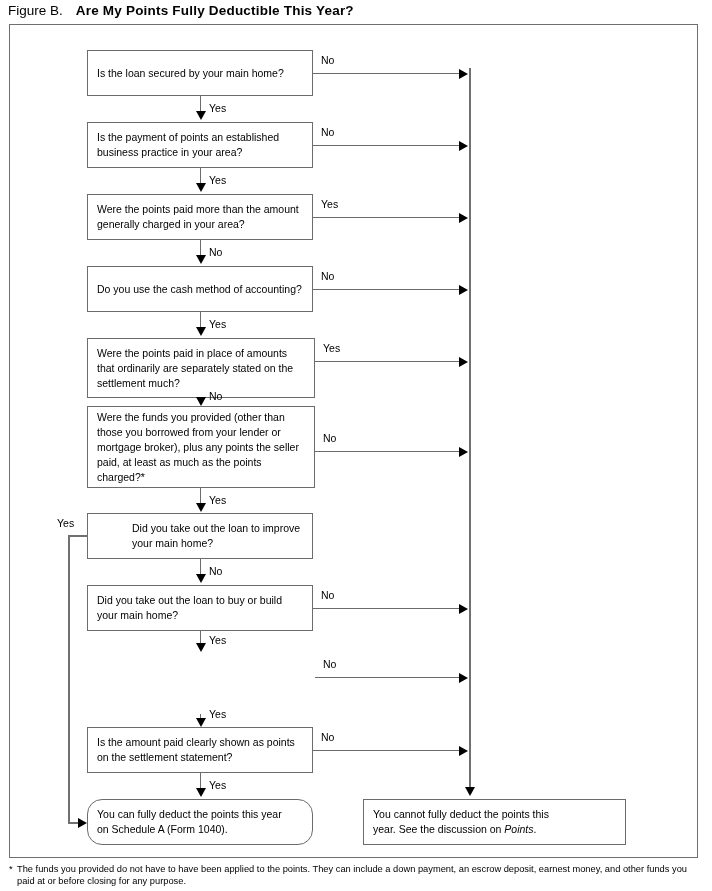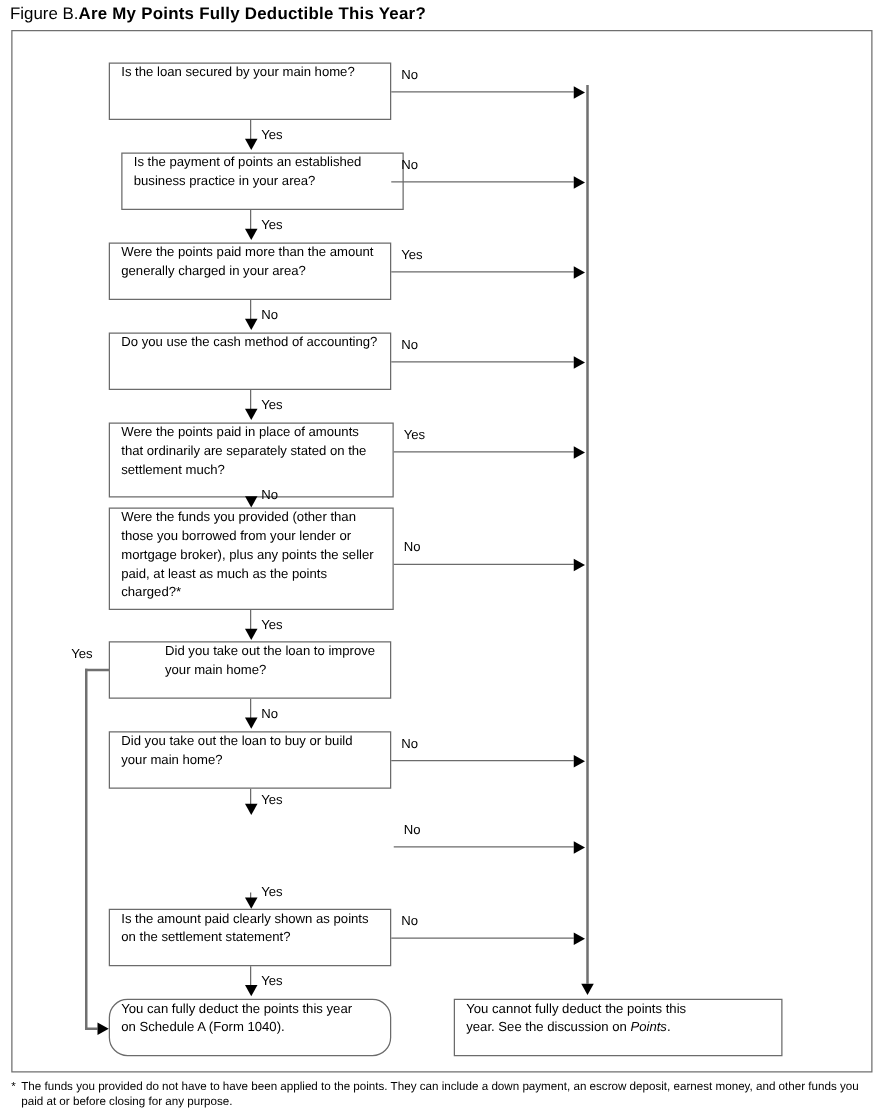--- a/index.html
+++ b/index.html
@@ -26,21 +26,21 @@
     top: 3px;
     font-size: 13.5px;
     line-height: 16px;
     white-space: nowrap;
   }
   #fig-title .fig-label {
     font-weight: normal;
   }
   #fig-title .fig-name {
     font-weight: bold;
-    margin-left: 0;
+    margin-left: 13px;
     letter-spacing: 0.2px;
   }
   
   #frame {
     position: absolute;
     left: 9px;
     top: 24px;
     width: 689px;
     height: 834px;
     border: 1px solid #6f6f6f;
@@ -57,20 +57,21 @@
     font-weight: bold;
     white-space: nowrap;
   }
   
   .node {
     position: absolute;
     box-sizing: border-box;
     border: 1px solid #6b6b6b;
     background: #ffffff;
     display: flex;
+    align-items: center;
     padding: 0 8px 0 9px;
   }
   .node .node-text {
     font-size: 10.5px;
     line-height: 15px;
     color: #000000;
   }
   .node .node-text i {
     font-style: italic;
   }
@@ -140,21 +141,21 @@
   </div>
 
   <div id="frame">
 
     <div id="start-here">Start Here:</div>
 
     <div class="node" style="left:77px; top:25px; width:226px; height:46px;">
       <span class="node-text">Is the loan secured by your main home?</span>
     </div>
 
-    <div class="node" style="left:87px; top:97px; width:226px; height:46px;">
+    <div class="node" style="left:77px; top:97px; width:226px; height:46px;">
       <span class="node-text">Is the payment of points an established business practice in your area?</span>
     </div>
 
     <div class="node" style="left:77px; top:169px; width:226px; height:46px;">
       <span class="node-text">Were the points paid more than the amount generally charged in your area?</span>
     </div>
 
     <div class="node" style="left:77px; top:241px; width:226px; height:46px;">
       <span class="node-text">Do you use the cash method of accounting?</span>
     </div>

